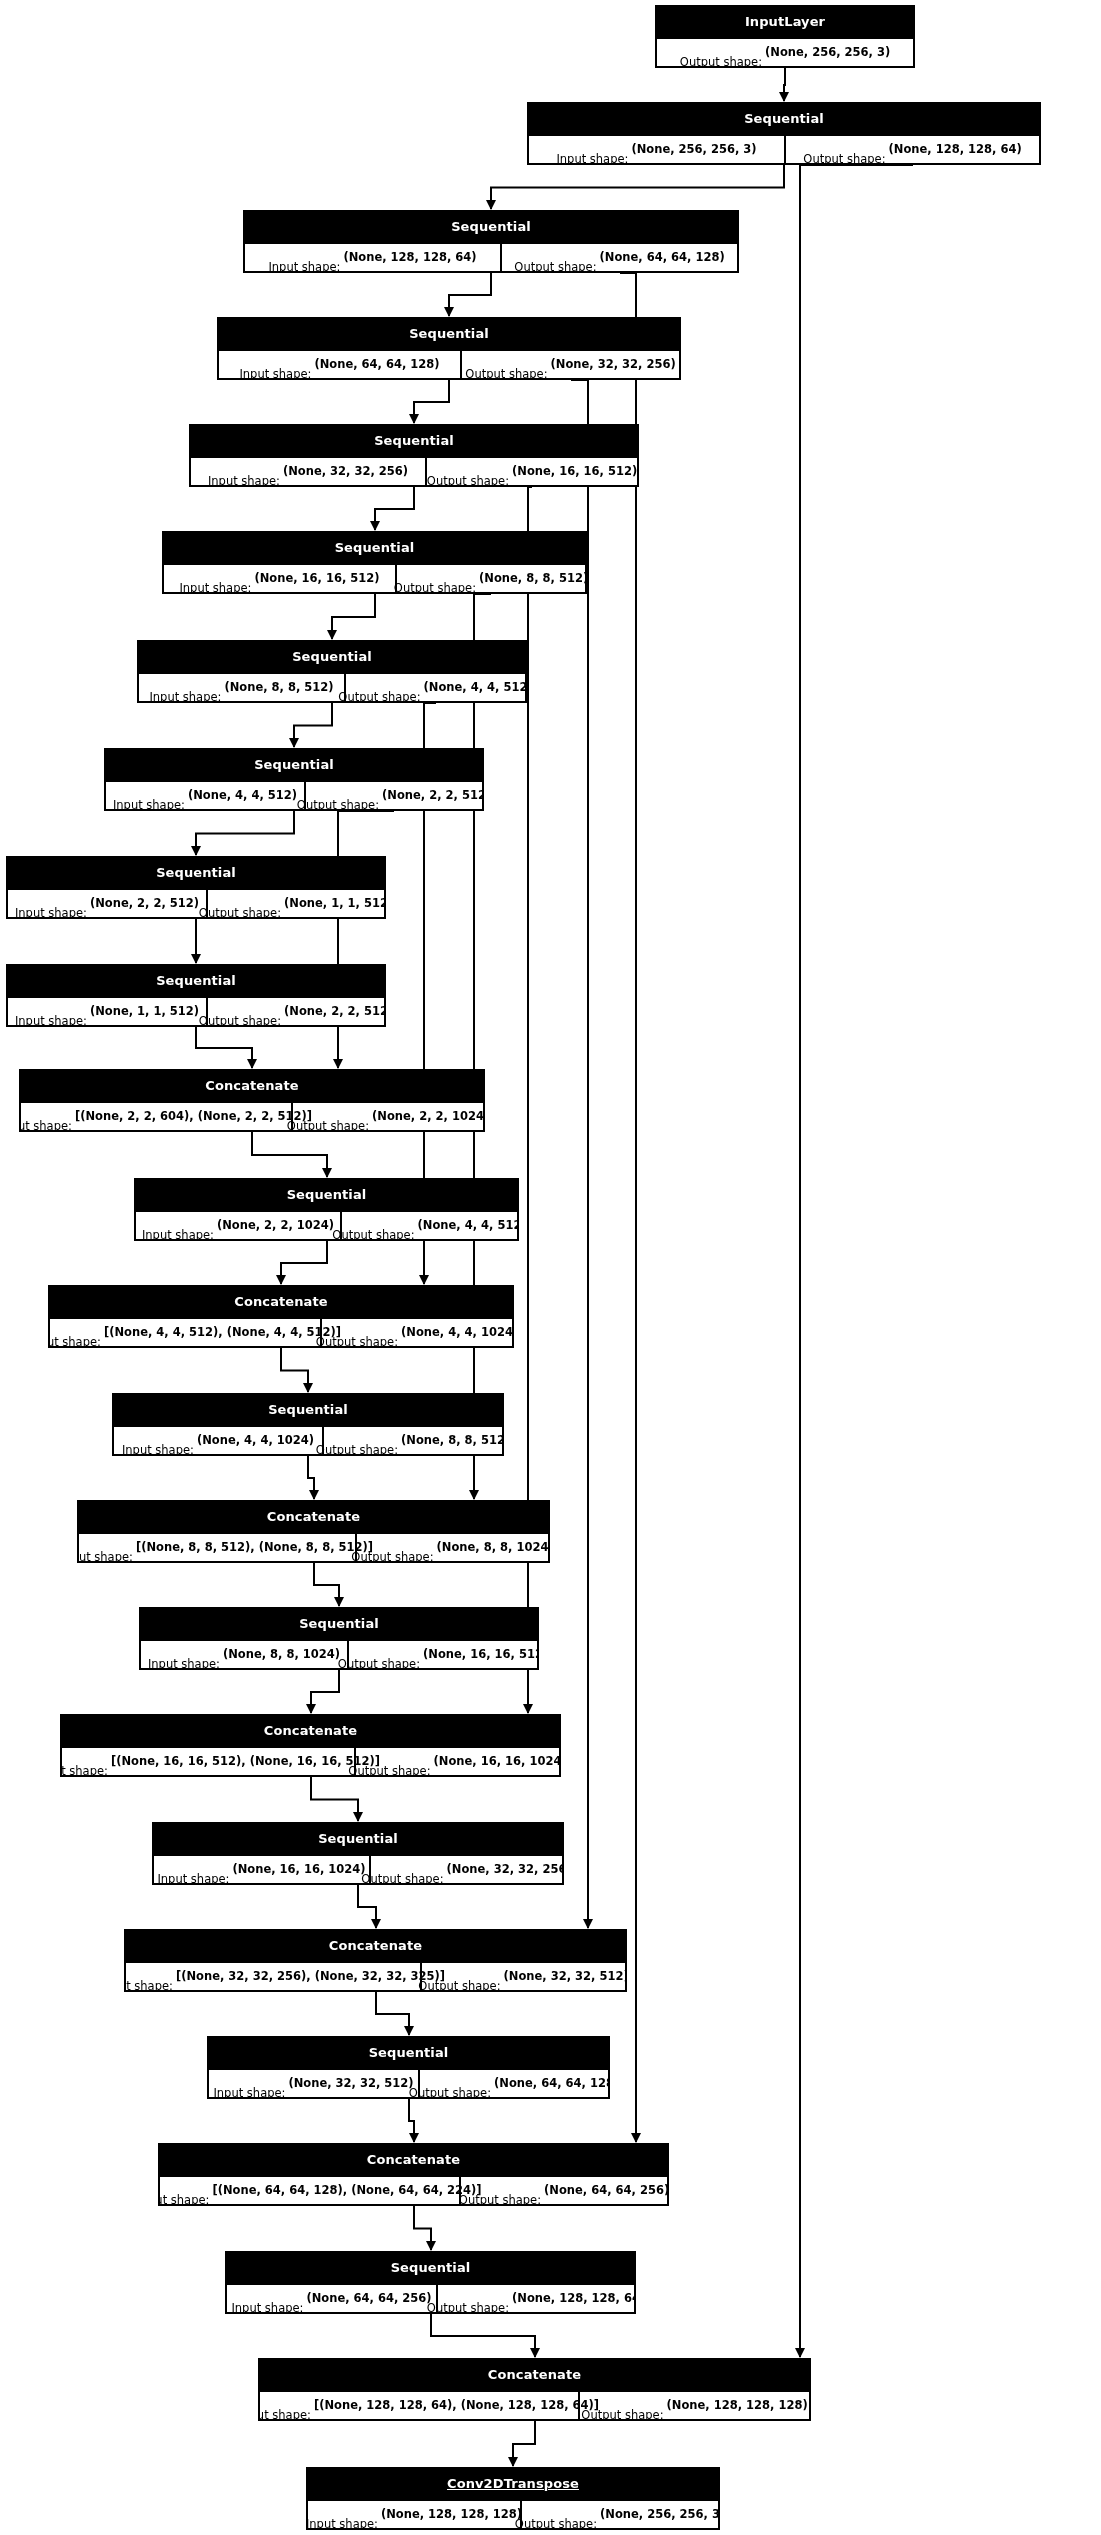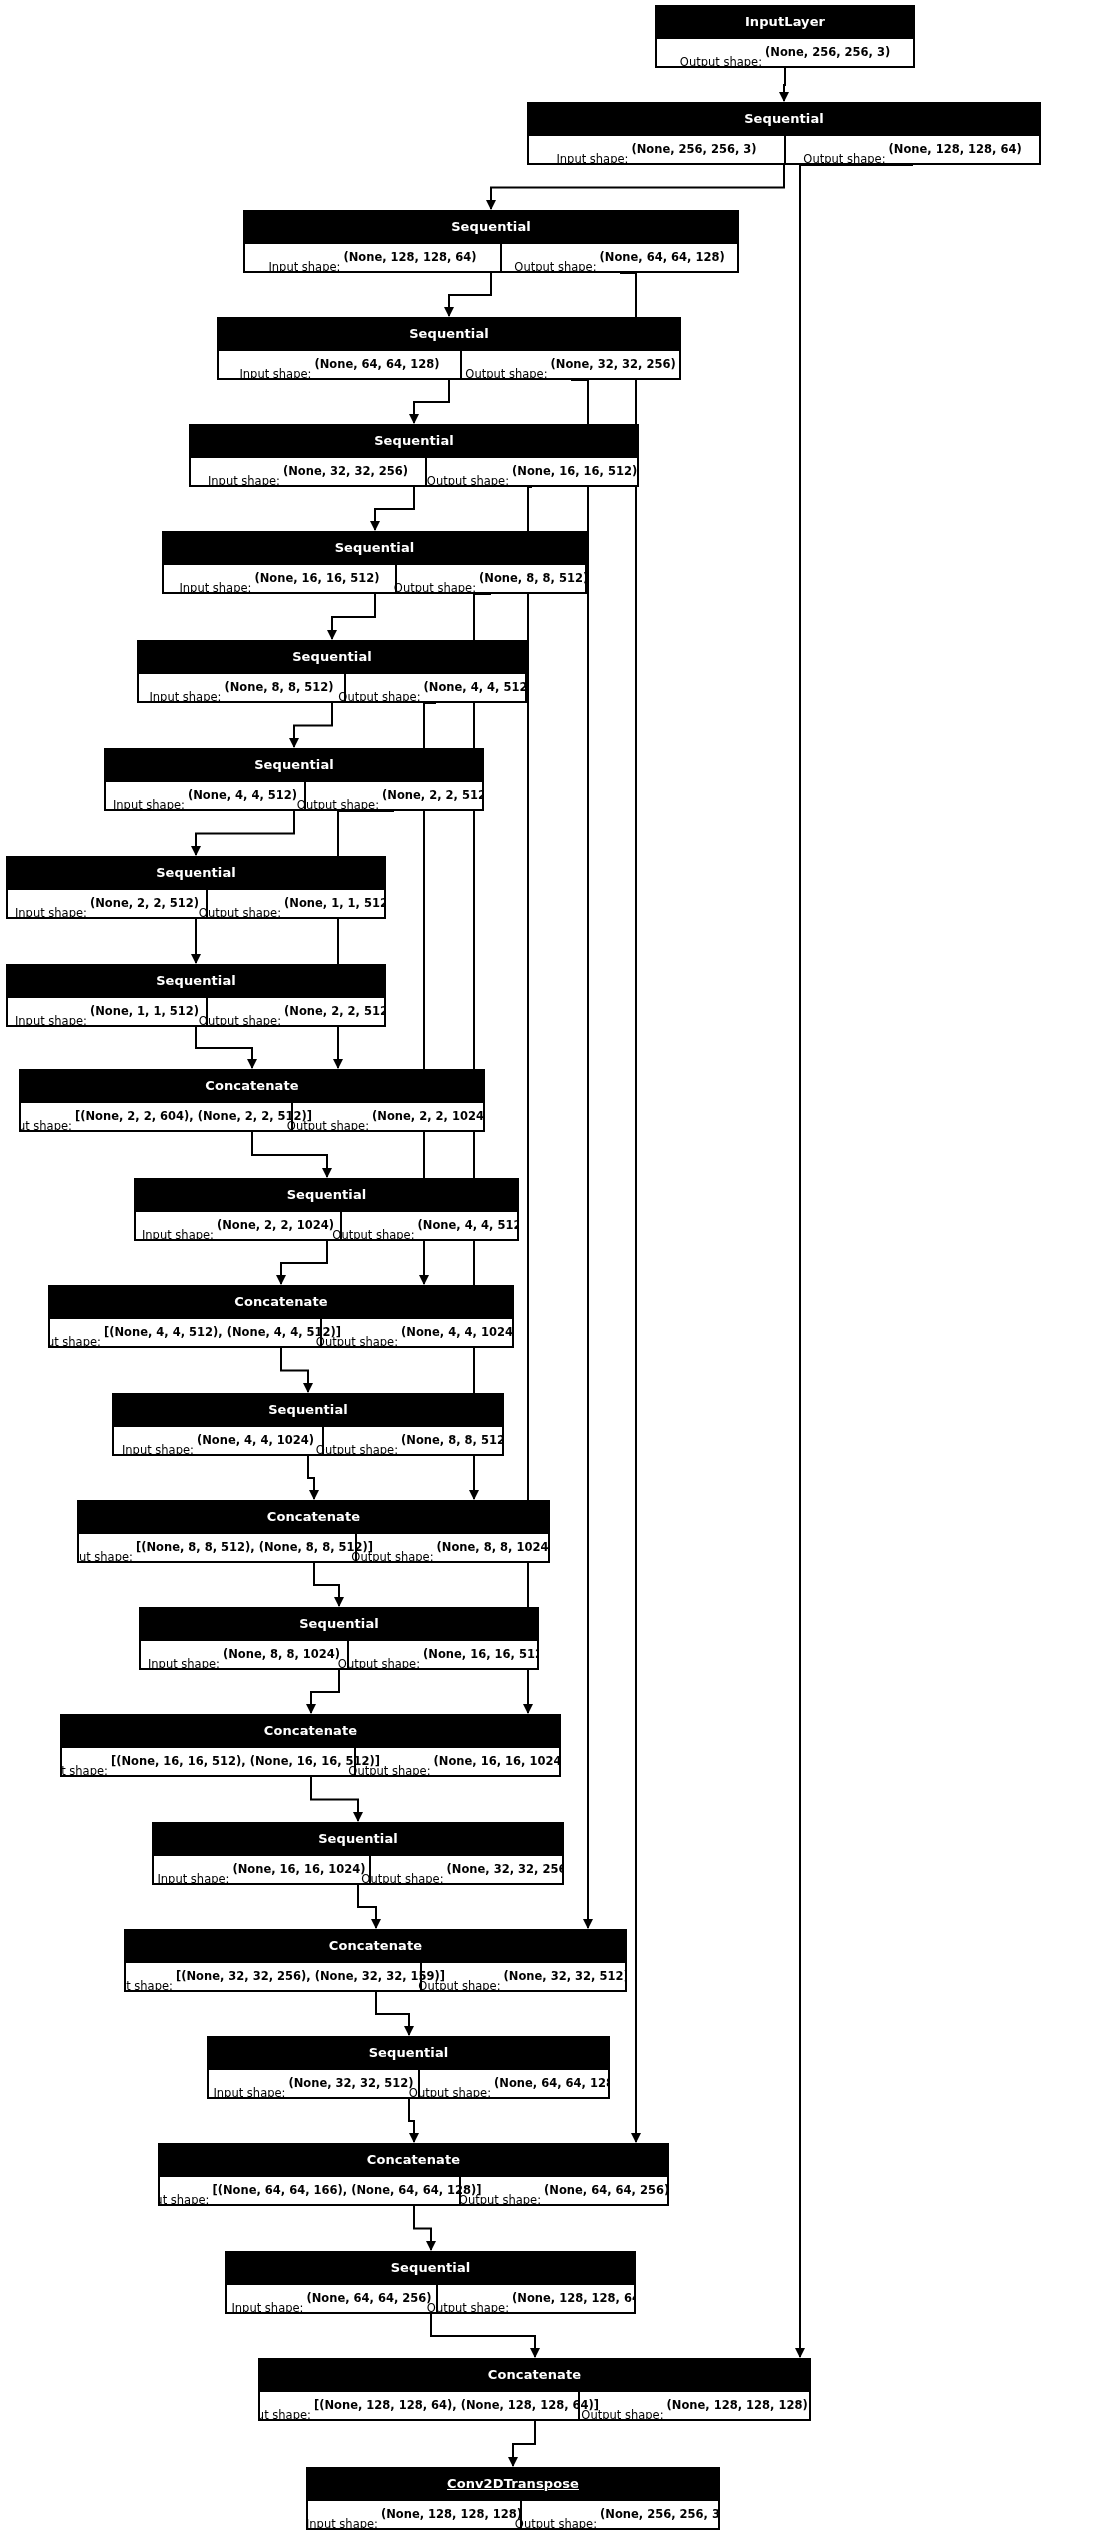--- a/index.html
+++ b/index.html
@@ -352,21 +352,21 @@
             <span class="lbl">Output shape:</span>
             <b>(None, 32, 32, 256)</b>
           </div>
         </div>
       </div>
       <div class="node" style="left: 124px; top: 1929px; width: 503px;">
         <div class="node-title" style="height: 30px; line-height: 30px;">Concatenate</div>
         <div class="node-body" style="height: 29px;">
           <div class="cell in" style="width: 296px;">
             <span class="lbl">Input shape:</span>
-            <b>[(None, 32, 32, 256), (None, 32, 32, 159)]</b>
+            <b>[(None, 32, 32, 256), (None, 32, 32, 325)]</b>
           </div>
           <div class="cell out" style="width: 203px;">
             <span class="lbl">Output shape:</span>
             <b>(None, 32, 32, 512)</b>
           </div>
         </div>
       </div>
       <div class="node" style="left: 207px; top: 2036px; width: 403px;">
         <div class="node-title" style="height: 30px; line-height: 30px;">Sequential</div>
         <div class="node-body" style="height: 29px;">
@@ -378,21 +378,21 @@
             <span class="lbl">Output shape:</span>
             <b>(None, 64, 64, 128)</b>
           </div>
         </div>
       </div>
       <div class="node" style="left: 158px; top: 2143px; width: 511px;">
         <div class="node-title" style="height: 30px; line-height: 30px;">Concatenate</div>
         <div class="node-body" style="height: 29px;">
           <div class="cell in" style="width: 301px;">
             <span class="lbl">Input shape:</span>
-            <b>[(None, 64, 64, 166), (None, 64, 64, 128)]</b>
+            <b>[(None, 64, 64, 128), (None, 64, 64, 224)]</b>
           </div>
           <div class="cell out" style="width: 206px;">
             <span class="lbl">Output shape:</span>
             <b>(None, 64, 64, 256)</b>
           </div>
         </div>
       </div>
       <div class="node" style="left: 225px; top: 2251px; width: 411px;">
         <div class="node-title" style="height: 30px; line-height: 30px;">Sequential</div>
         <div class="node-body" style="height: 29px;">

